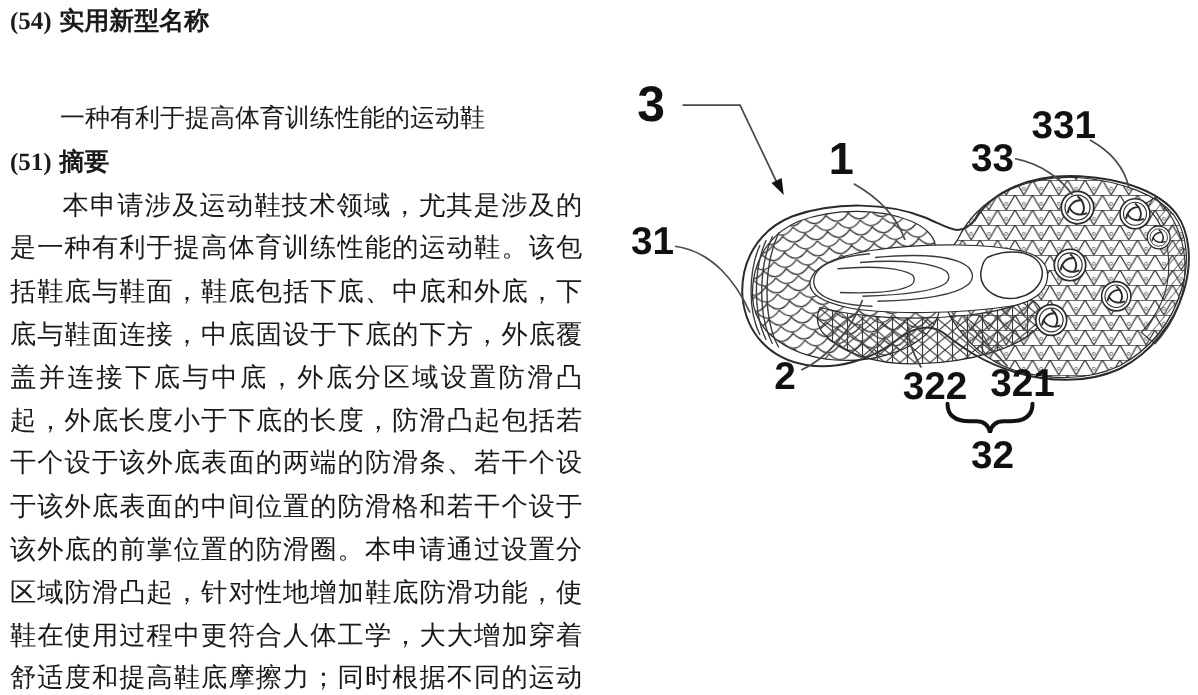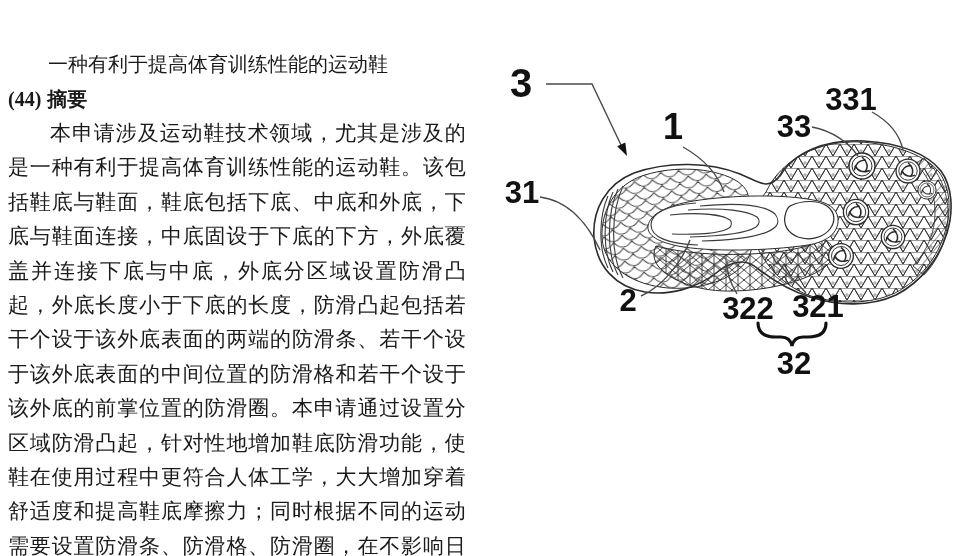--- a/index.html
+++ b/index.html
@@ -29,23 +29,26 @@
   .callout{
     font-family:"Liberation Sans","DejaVu Sans",sans-serif;
     font-weight:600;fill:#111;
   }
   .brace{fill:none;stroke:#111;stroke-width:3.2;stroke-linecap:round;}
 </style>
 </head>
 <body>
 
 <div class="text-col">
+  <div class="h54">
+    <span class="code">(54)</span><span>实用新型名称</span>
+  </div>
   <div class="inv-title">一种有利于提高体育训练性能的运动鞋</div>
   <div class="h57">
-    <span class="code">(44)</span><span>摘要</span>
+    <span class="code">(51)</span><span>摘要</span>
   </div>
   <p class="abstract">本申请涉及运动鞋技术领域，尤其是涉及的是一种有利于提高体育训练性能的运动鞋。该包括鞋底与鞋面，鞋底包括下底、中底和外底，下底与鞋面连接，中底固设于下底的下方，外底覆盖并连接下底与中底，外底分区域设置防滑凸起，外底长度小于下底的长度，防滑凸起包括若干个设于该外底表面的两端的防滑条、若干个设于该外底表面的中间位置的防滑格和若干个设于该外底的前掌位置的防滑圈。本申请通过设置分区域防滑凸起，针对性地增加鞋底防滑功能，使鞋在使用过程中更符合人体工学，大大增加穿着舒适度和提高鞋底摩擦力；同时根据不同的运动需要设置防滑条、防滑格、防滑圈，在不影响日常生活的情况下增加鞋子使用范围。</p>
 </div>
 
 <div class="figure-wrap">
 <svg width="480" height="345" viewBox="478 55 480 345" xmlns="http://www.w3.org/2000/svg">
   <defs>
     <pattern id="pScale" width="18" height="13" patternUnits="userSpaceOnUse" patternTransform="rotate(-6)">
       <path d="M0,0 q9,11 18,0" fill="none" stroke="#3a3a3a" stroke-width="1.1"></path>
       <path d="M-9,6.5 q9,11 18,0 M9,6.5 q9,11 18,0" fill="none" stroke="#3a3a3a" stroke-width="1.1"></path>

